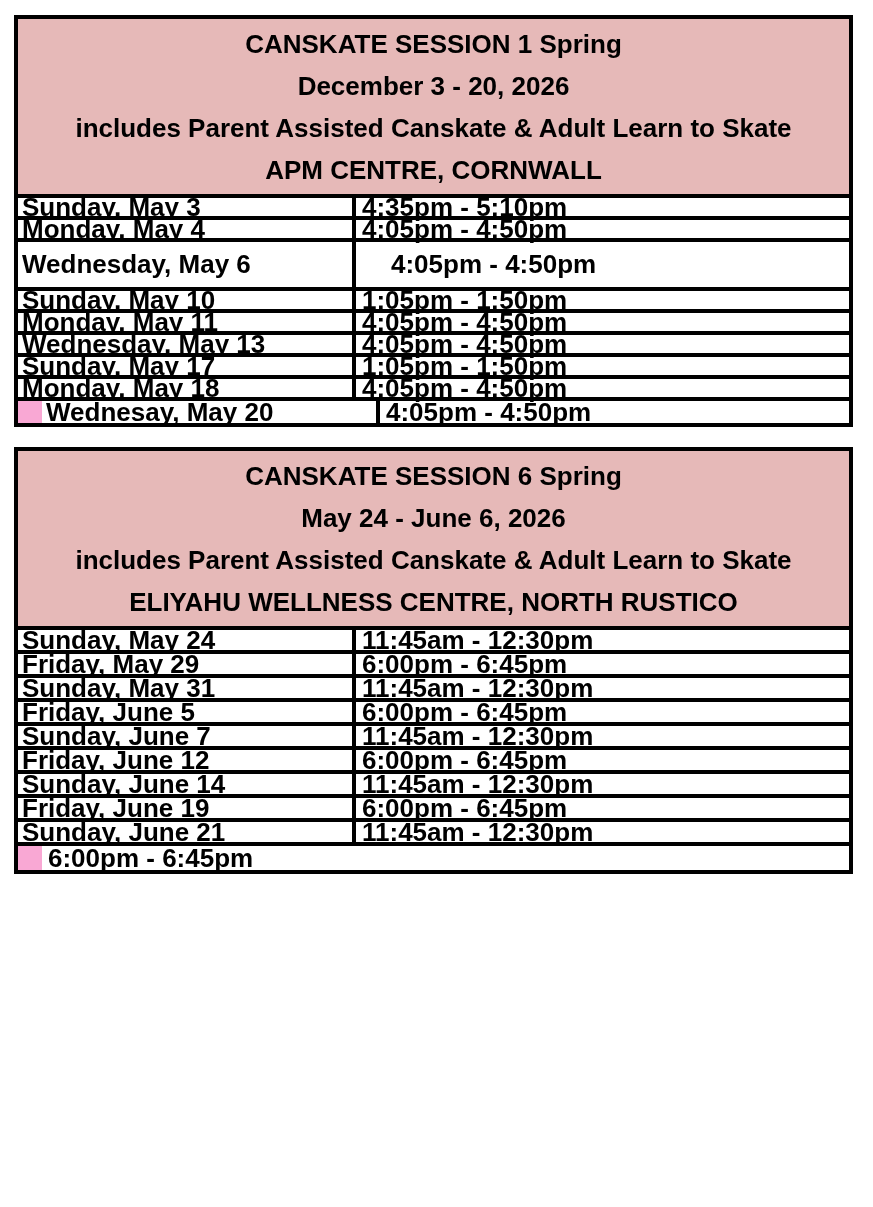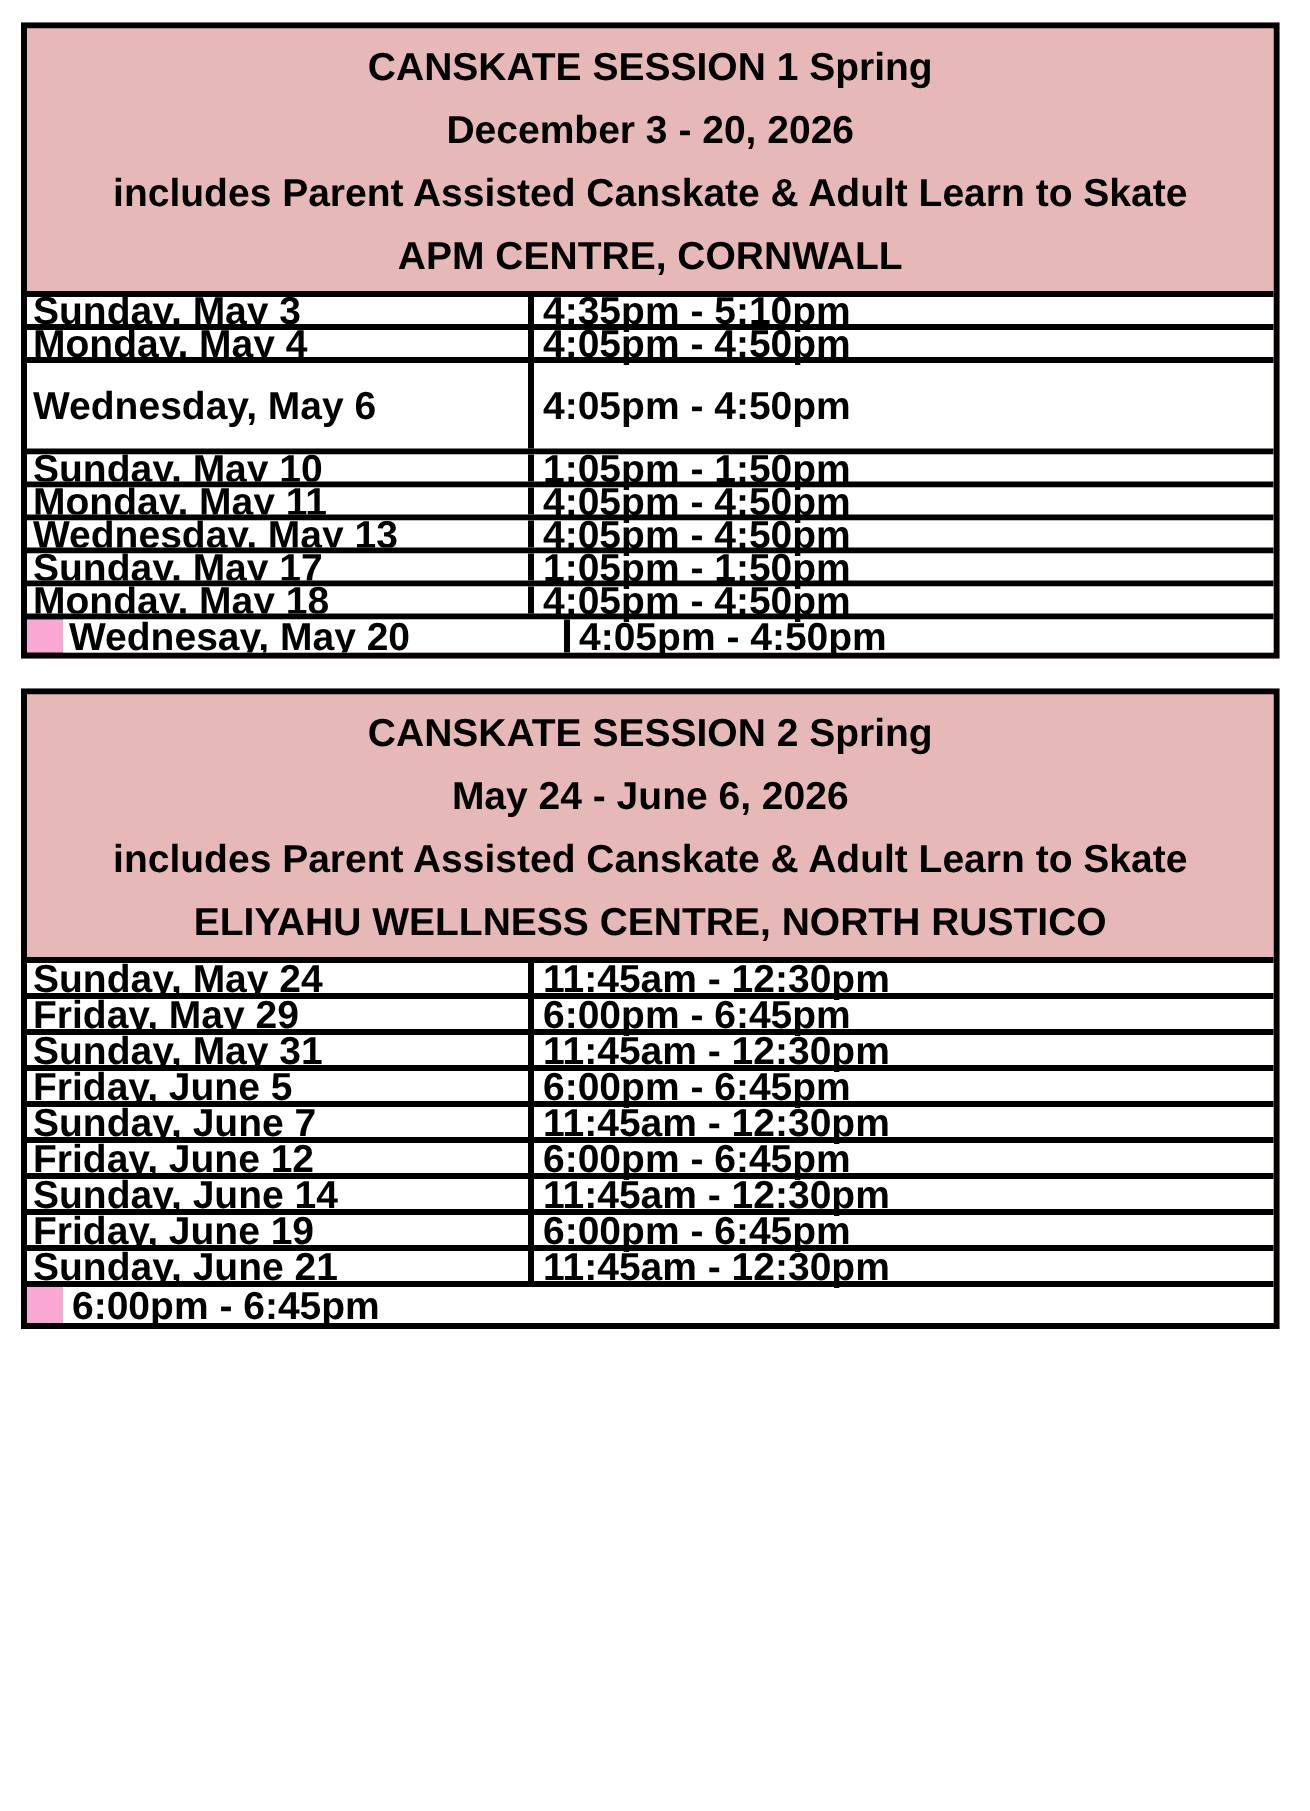--- a/index.html
+++ b/index.html
@@ -40,21 +40,21 @@
   }
   .row {
     display: flex;
     align-items: center;
     height: 24px;
     border-bottom: 4px solid var(--border);
     background: #ffffff;
   }
   .row:last-child { border-bottom: none; margin-left: 24px; }
   .table-1 .row { height: 22px; }
-  .table-1 .row.tall { height: 61px; }
+  .table-1 .row.tall { height: 49px; gap: 29px; }
   .cell {
     font-size: 26px;
     font-weight: bold;
     color: var(--text);
     white-space: nowrap;
     overflow: hidden;
   }
   .cell.date {
     width: 338px;
     flex: 0 0 338px;
@@ -115,21 +115,21 @@
       <div class="cell time">4:05pm - 4:50pm</div>
     </div>
     <div class="row">
       <div class="cell date">Wednesay, May 20</div>
       <div class="cell time">4:05pm - 4:50pm</div>
     </div>
   </div>
 
   <div class="schedule-table table-2">
     <div class="table-header">
-      <div class="header-line">CANSKATE SESSION 2 Spring</div>
+      <div class="header-line">CANSKATE SESSION 6 Spring</div>
       <div class="header-line">May 24 - June 6, 2026</div>
       <div class="header-line">includes Parent Assisted Canskate &amp; Adult Learn to Skate</div>
       <div class="header-line">ELIYAHU WELLNESS CENTRE, NORTH RUSTICO</div>
     </div>
 
     <div class="row">
       <div class="cell date">Sunday, May 24</div>
       <div class="cell time">11:45am - 12:30pm</div>
     </div>
     <div class="row">

